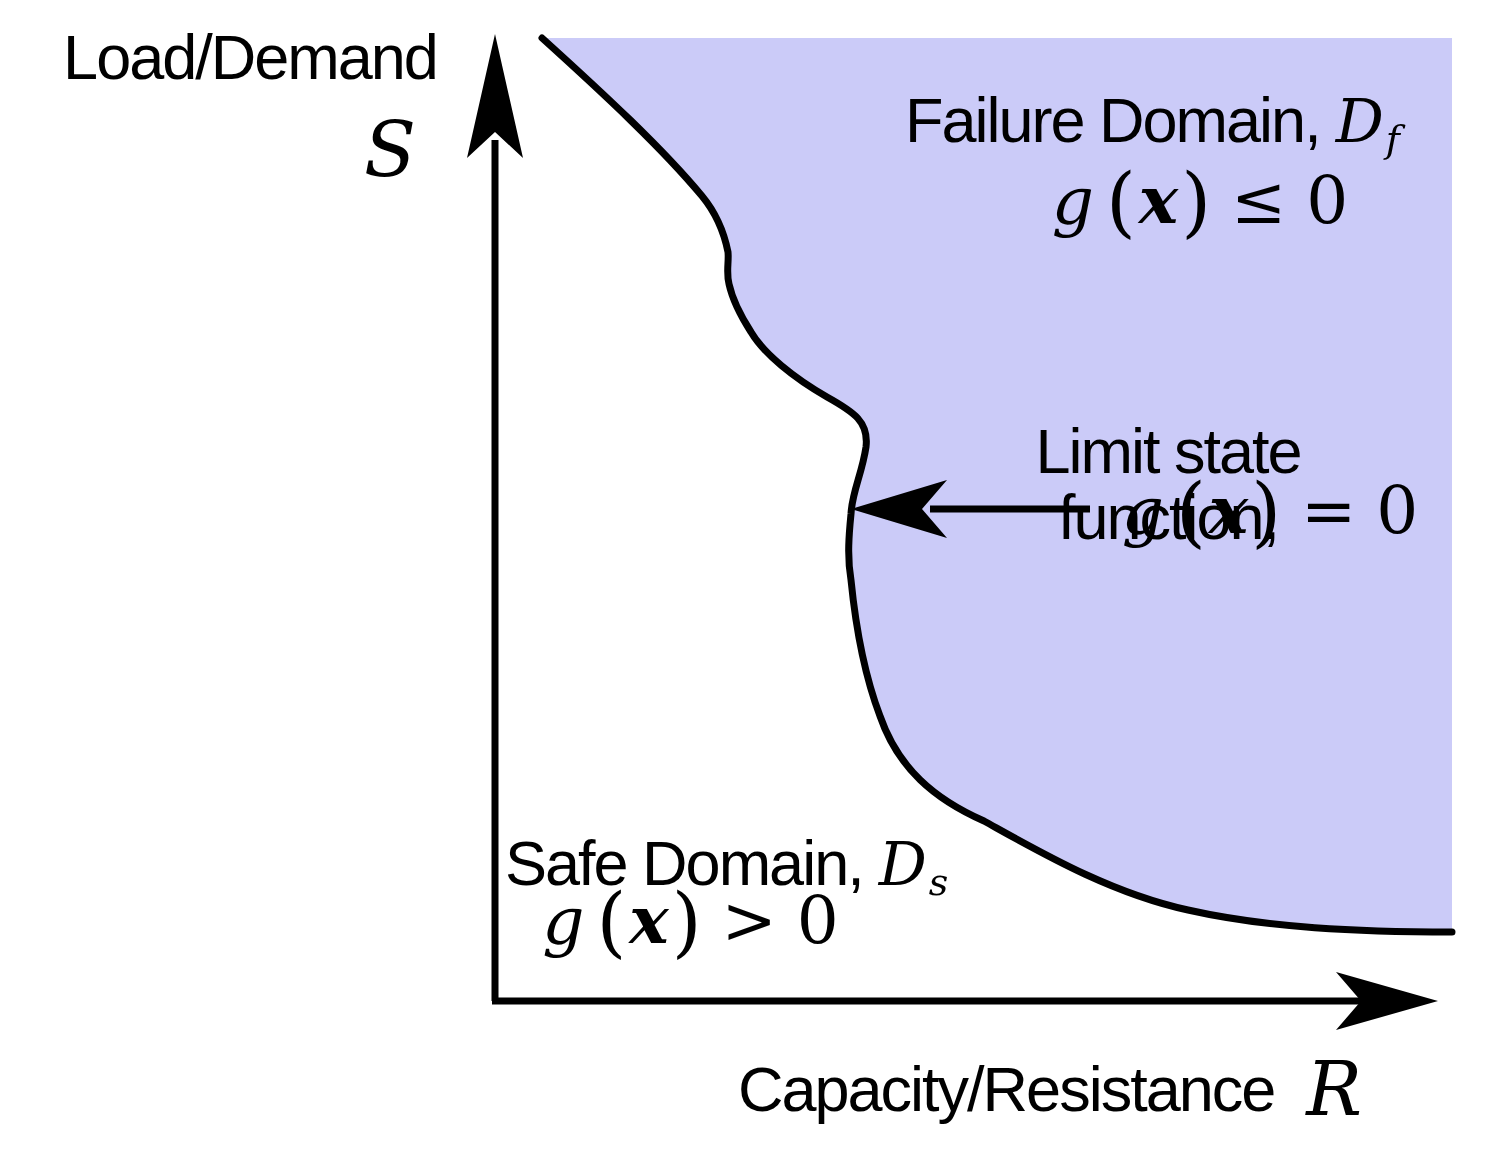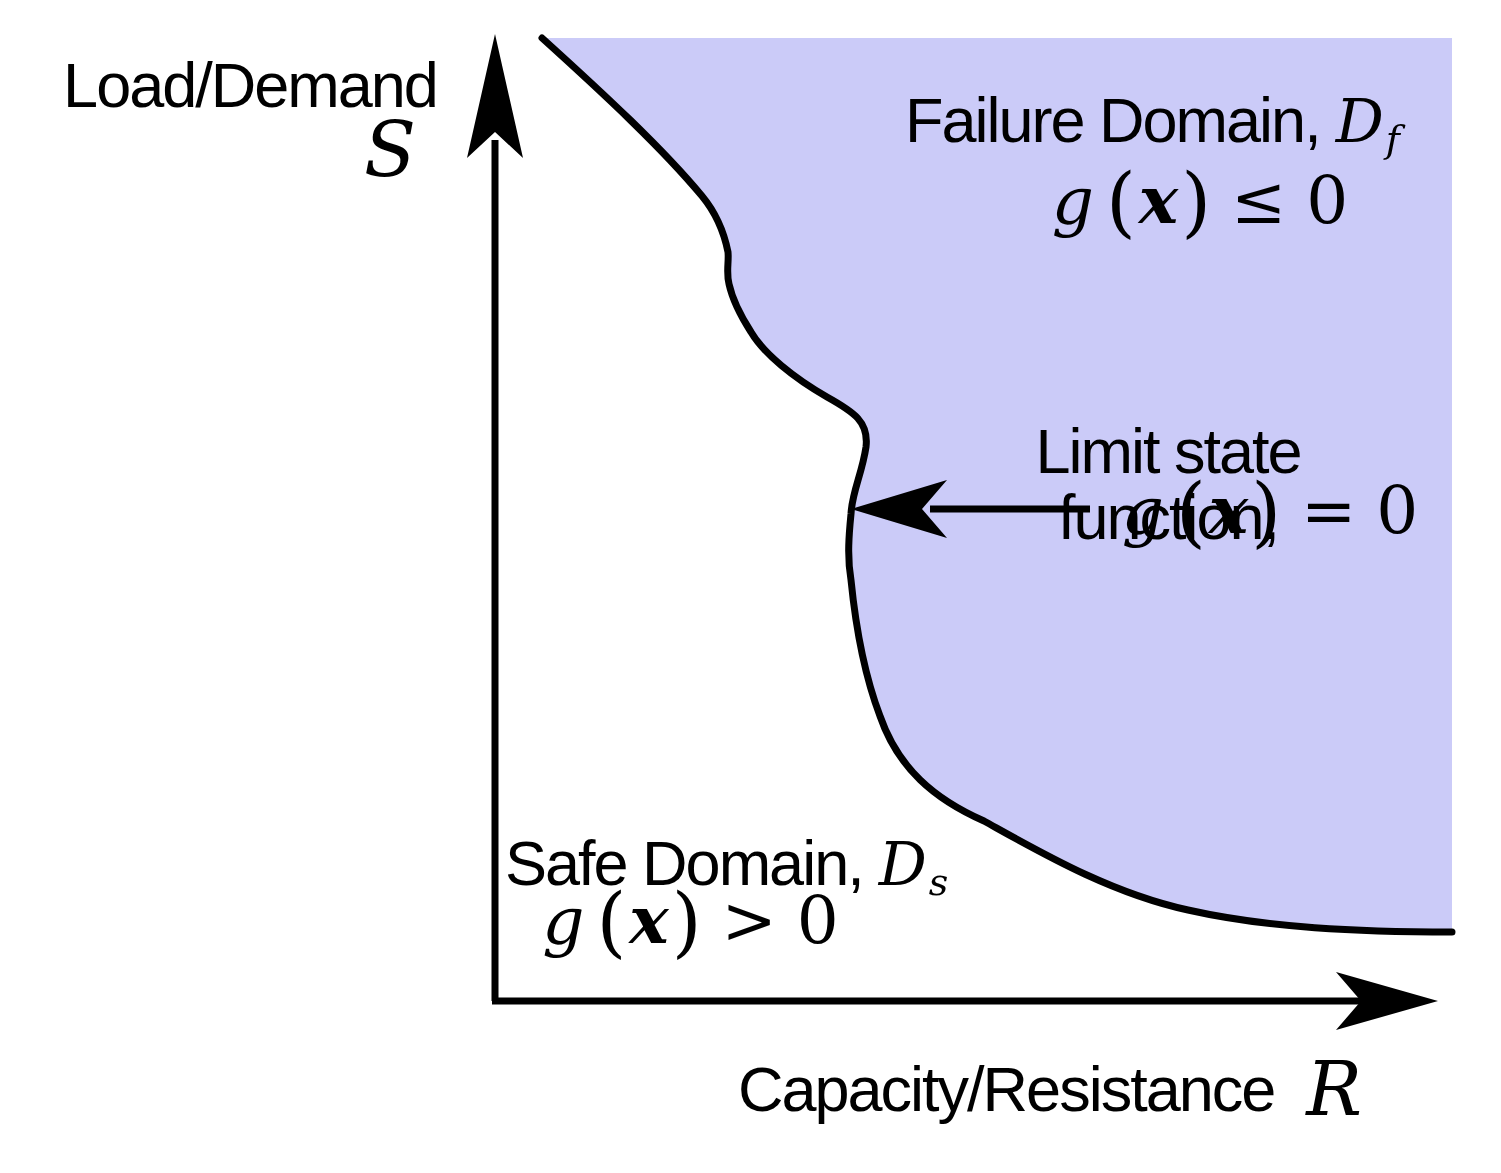--- a/index.html
+++ b/index.html
@@ -105,21 +105,21 @@
       <line x1="492" y1="1001" x2="1362" y2="1001" stroke="#000000" stroke-width="7"></line>
       <polygon fill="#000000" points="1438,1001 1336,972 1361,1001 1336,1030"></polygon>
     </g>
 
     <g>
       <line x1="930" y1="509" x2="1090" y2="509" stroke="#000000" stroke-width="7"></line>
       <polygon fill="#000000" points="851,509 947,480 922,509 947,538"></polygon>
     </g>
   </svg>
 
-  <div class="lbl sans center" style="left:50px;top:52px;width:400px;">Load/Demand</div>
+  <div class="lbl sans center" style="left:50px;top:24px;width:400px;">Load/Demand</div>
   <div class="lbl serif-it center" style="left:335px;top:110px;width:110px;font-size:76px;">S</div>
 
   <div class="title-row" style="left:905px;top:84px;">
     <span class="sans">Failure Domain,</span>
     <span class="dsym">D</span>
     <span class="dsub">f</span>
   </div>
 
   <div class="eq" style="left:1035px;top:152px;width:330px;">
     <span class="mi">g</span>

